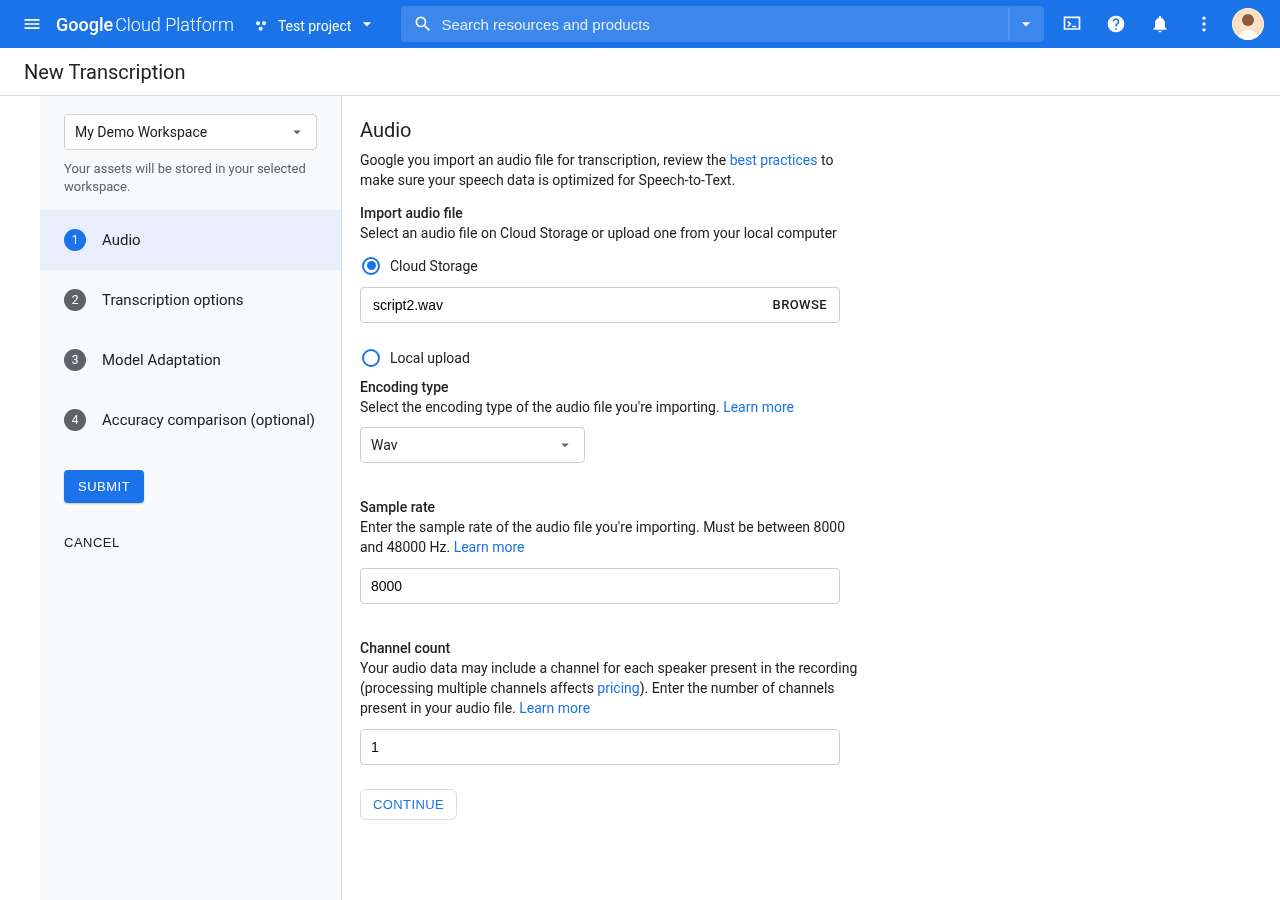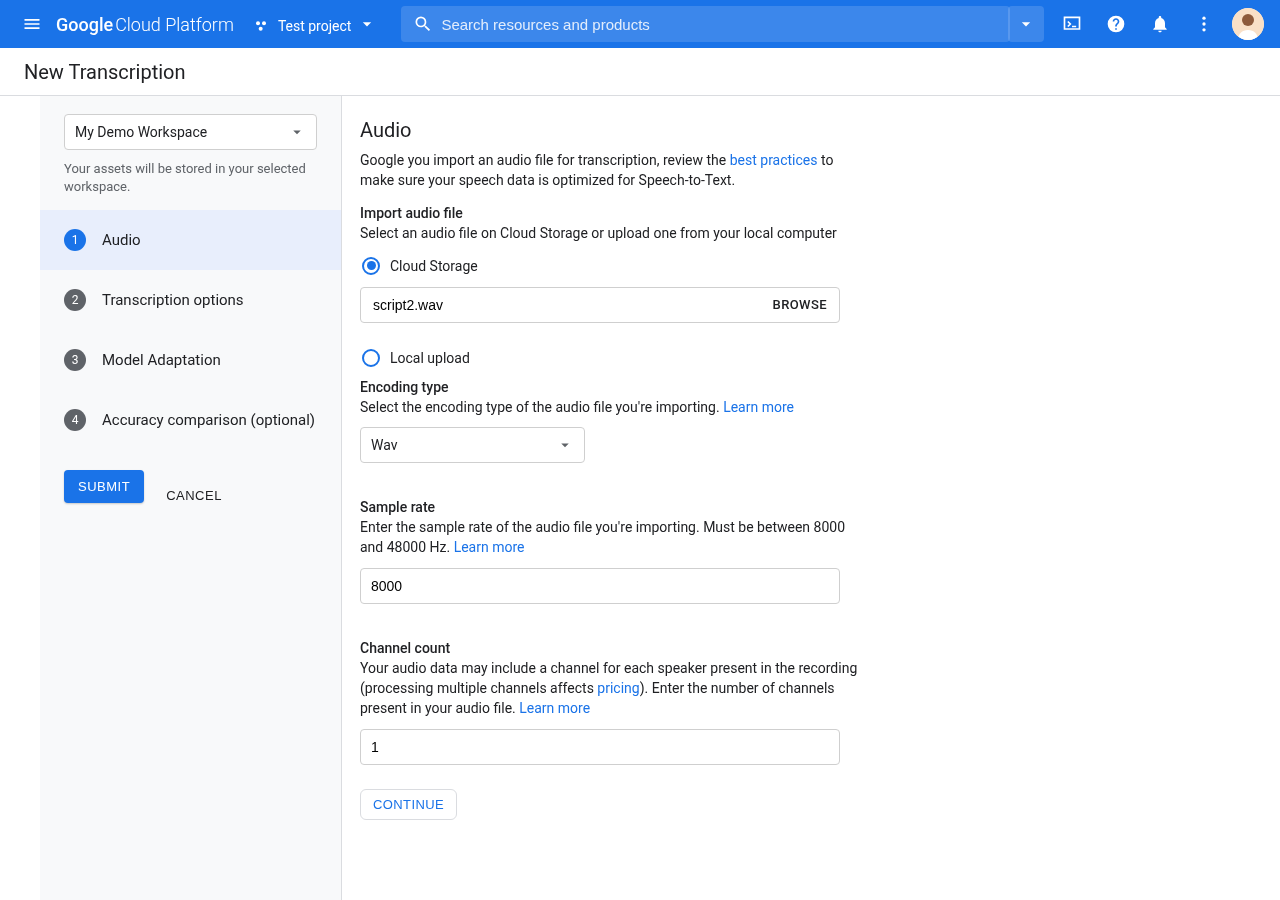--- a/index.html
+++ b/index.html
@@ -34,21 +34,21 @@
   .sidebar { width:302px; background:#f8f9fa; border-right:1px solid #dadce0; padding:18px 0 0 0; display:flex; flex-direction:column; }
   .ws-select-wrap { padding: 0 24px; }
   .ws-select { border:1px solid #cfcfcf; border-radius:4px; height:36px; display:flex; align-items:center; justify-content:space-between; padding:0 10px; cursor:pointer; background:#fff; }
   .ws-help { color:#5f6368; font-size:13px; margin-top:10px; padding:0 24px; line-height:1.4; }
   .steps { margin-top:14px; }
   .step { display:flex; align-items:center; padding:0 24px; height:60px; cursor:pointer; }
   .step.active { background:#e8eefc; }
   .step .num { width:22px; height:22px; border-radius:50%; background:#5f6368; color:#fff; font-size:12px; display:flex; align-items:center; justify-content:center; margin-right:16px; }
   .step.active .num { background:#1a73e8; }
   .step .label { font-size:15px; color:#202124; }
-  .sidebar-actions { padding:20px 24px; display:flex; gap:22px; align-items:flex-end; }
+  .sidebar-actions { padding:20px 24px; display:flex; gap:32px; align-items:flex-start;flex-direction:column; }
   .btn-primary { background:#1a73e8; color:#fff; border:none; border-radius:4px; padding:9px 14px; font-size:13px; font-weight:500; letter-spacing:0.5px; cursor:pointer; box-shadow:0 1px 2px rgba(0,0,0,0.2); }
   .btn-flat { background:none; border:none; font-size:13px; font-weight:500; letter-spacing:0.5px; cursor:pointer; color:#202124; }
 
   
   .main { flex:1; padding:22px 0 40px 0; overflow-y:auto; }
   .main-inner { margin-left:18px; max-width:500px; }
   .main h2 { font-size:20px; font-weight:400; margin-bottom:8px; }
   .para { font-size:14px; line-height:1.45; color:#202124; margin-bottom:6px; }
   .para a, .link { color:#1a73e8; text-decoration:none; cursor:pointer; }
   .section-title { font-size:14px; font-weight:500; margin-top:14px; margin-bottom:2px; }

